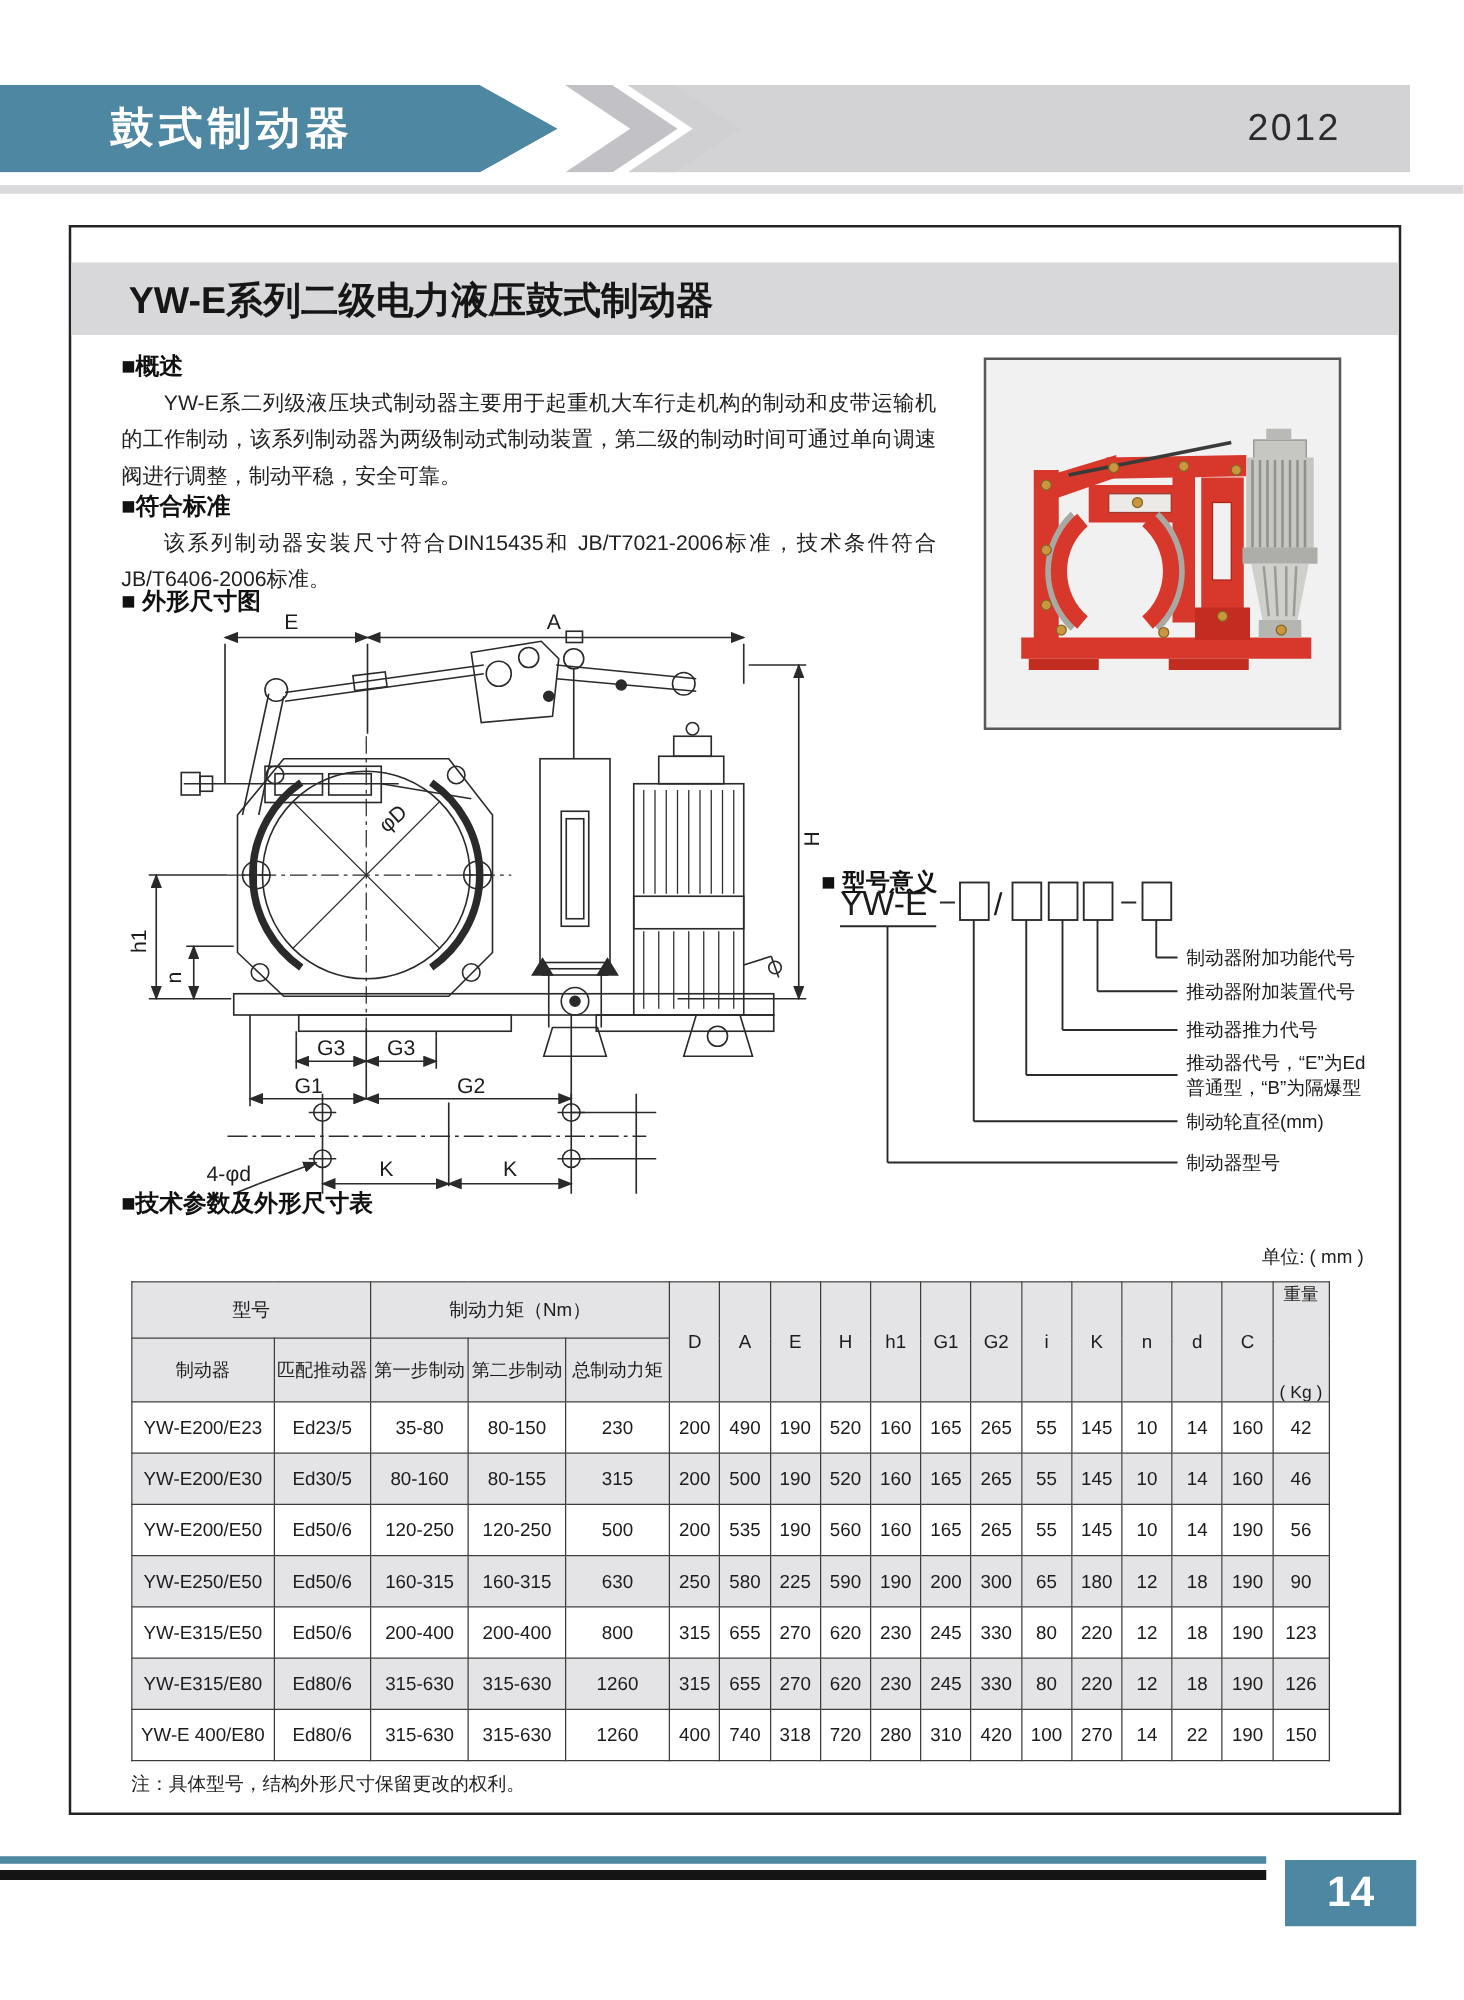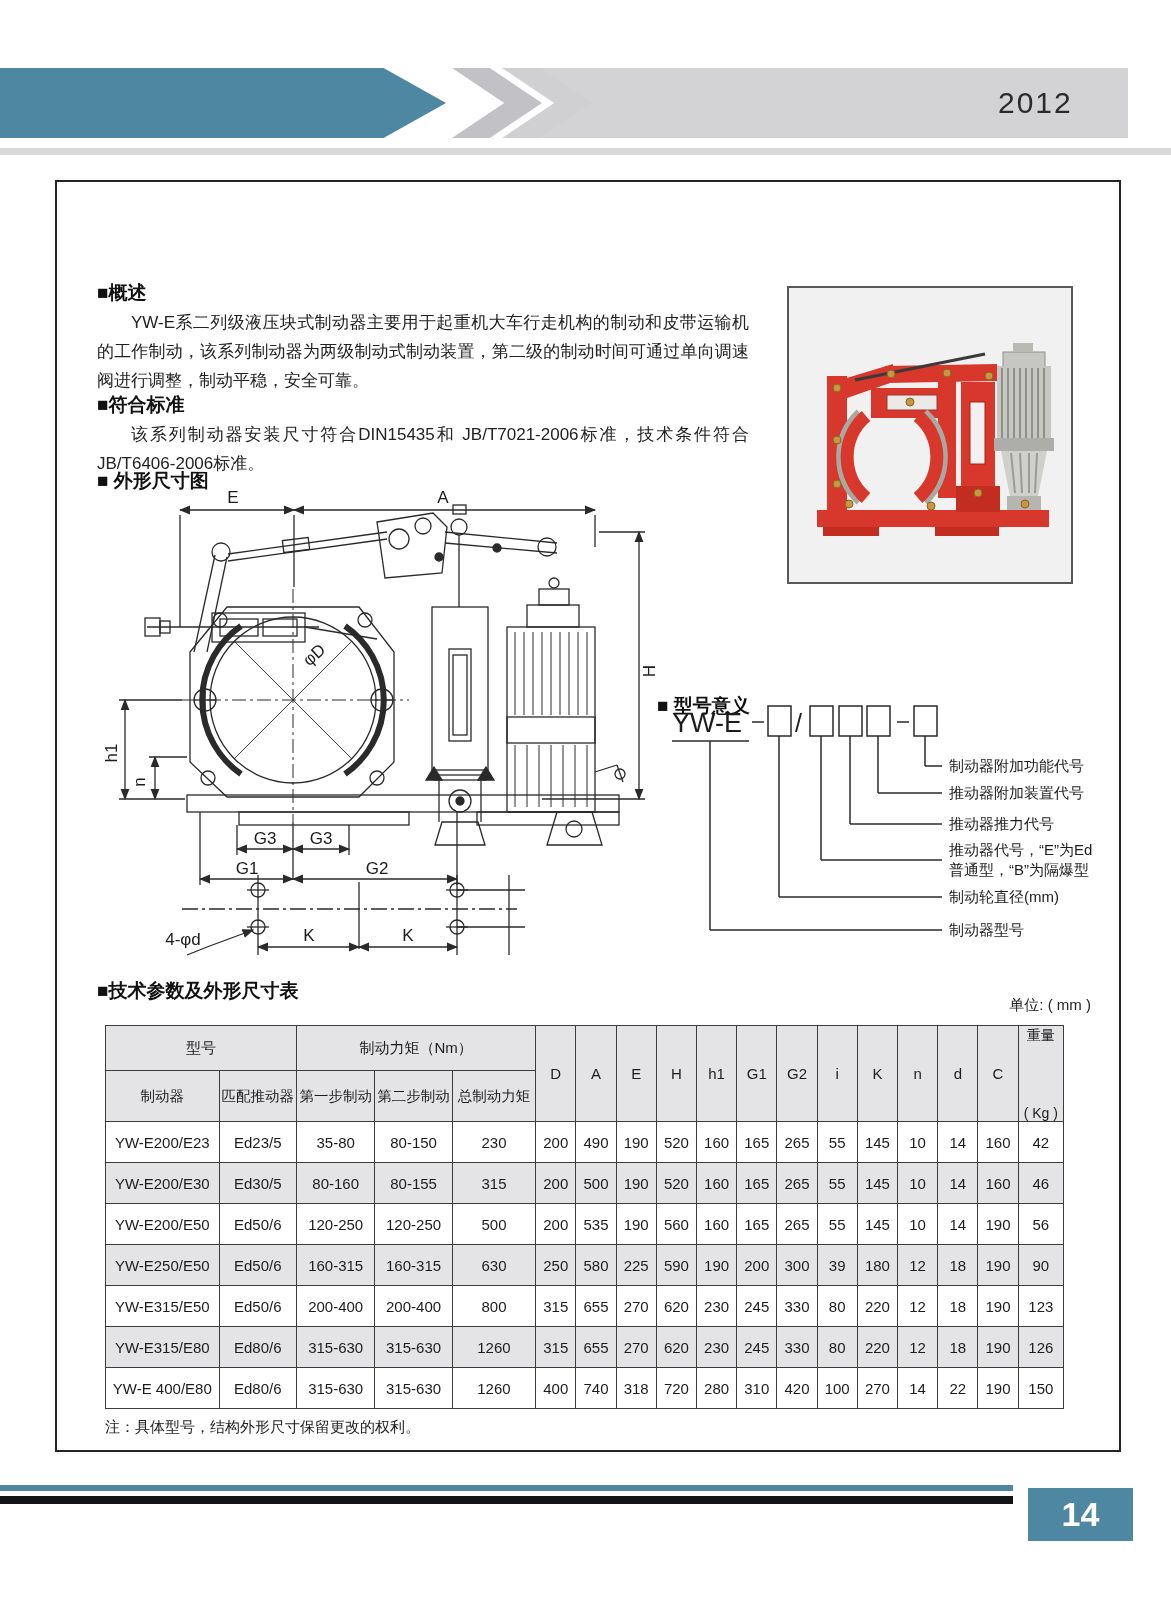--- a/index.html
+++ b/index.html
@@ -53,25 +53,29 @@
 </style>
 </head>
 <body>
 
 <div class="page">
 
   <div class="hdr-band hdr-gray"></div>
   <div class="chev chev1"></div>
   <div class="chev chev2"></div>
   <div class="hdr-band hdr-teal"></div>
+  <div class="hdr-title">鼓式制动器</div>
   <div class="hdr-year">2012</div>
   <div class="hdr-subline"></div>
 
   <div class="content">
 
+    <div class="title-band">
+      <span>YW-E系列二级电力液压鼓式制动器</span>
+    </div>
 
     <div class="sec-h" style="left:40px;top:98px;">■概述</div>
     <div class="para para-indent" style="left:40px;top:126px;width:652px;">YW-E系二列级液压块式制动器主要用于起重机大车行走机构的制动和皮带运输机的工作制动，该系列制动器为两级制动式制动装置，第二级的制动时间可通过单向调速阀进行调整，制动平稳，安全可靠。</div>
 
     <div class="sec-h" style="left:40px;top:210px;">■符合标准</div>
     <div class="para para-indent" style="left:40px;top:238px;width:652px;">该系列制动器安装尺寸符合DIN15435和 JB/T7021-2006标准，技术条件符合JB/T6406-2006标准。</div>
 
     <div class="sec-h" style="left:40px;top:286px;">■ 外形尺寸图</div>
 
     <div class="photo-box">
@@ -342,21 +346,21 @@
         <text x="297" y="77">制动器附加功能代号</text>
         <text x="297" y="104">推动器附加装置代号</text>
         <text x="297" y="135">推动器推力代号</text>
         <text x="297" y="161">推动器代号，“E”为Ed</text>
         <text x="297" y="181">普通型，“B”为隔爆型</text>
         <text x="297" y="208">制动轮直径(mm)</text>
         <text x="297" y="241">制动器型号</text>
       </g>
     </svg>
 
-    <div class="sec-h" style="left:40px;top:796px;">■技术参数及外形尺寸表</div>
+    <div class="sec-h" style="left:40px;top:768px;">■技术参数及外形尺寸表</div>
     <div class="unit-label" style="right:28px;top:814px;">单位: ( mm )</div>
 
     <table class="spec">
       <colgroup>
         <col style="width:113px">
           <col style="width:77px">
           <col style="width:78px">
         <col style="width:77px">
           <col style="width:83px">
         <col style="width:40px">
@@ -471,21 +475,21 @@
             <td>160-315</td>
             <td>160-315</td>
             <td>630</td>
             <td>250</td>
             <td>580</td>
             <td>225</td>
             <td>590</td>
             <td>190</td>
             <td>200</td>
             <td>300</td>
-            <td>39</td>
+            <td>65</td>
             <td>180</td>
             <td>12</td>
             <td>18</td>
             <td>190</td>
             <td>90</td>
           </tr>
           <tr>
             <td>YW-E315/E50</td>
             <td>Ed50/6</td>
             <td>200-400</td>

